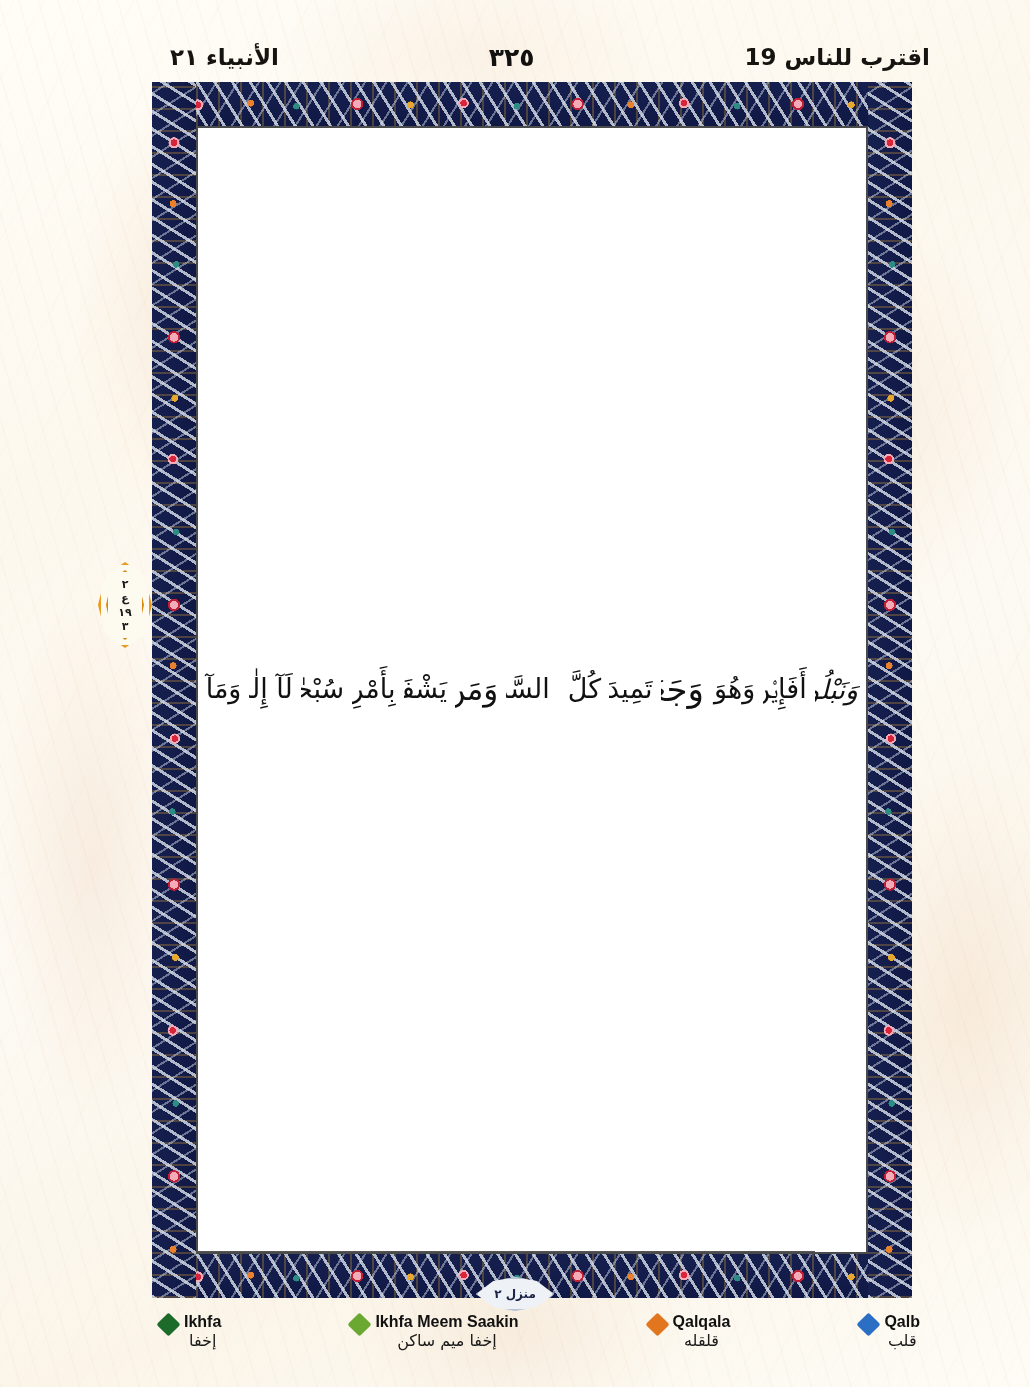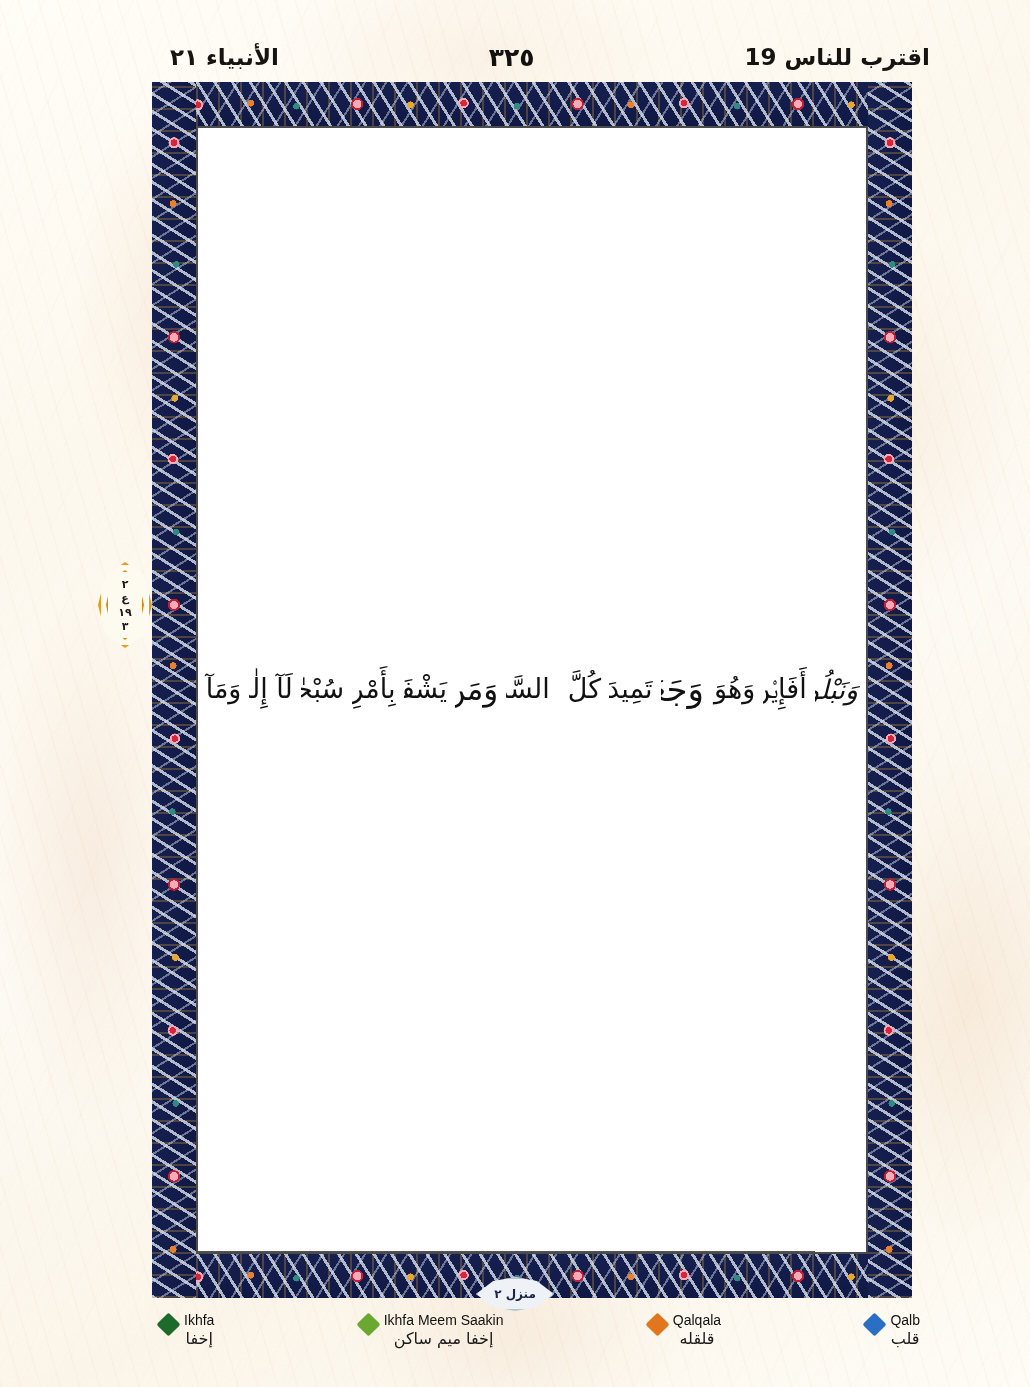--- a/index.html
+++ b/index.html
@@ -274,22 +274,22 @@
   .legend-diamond {
     width: 17px; height: 17px;
     transform: rotate(45deg);
     margin-top: 3px;
     flex: none;
     border-radius: 2px;
   }
   .legend-labels { display: flex; flex-direction: column; line-height: 1.12; }
   .legend-en {
     font-family: "Liberation Sans", sans-serif;
-    font-size: 14px;
-    font-weight: 400;
+    font-size: 16px;
+    font-weight: 700;
     color: #111111;
   }
   .legend-ar {
     font-family: "DejaVu Sans", sans-serif;
     font-size: 16px;
     color: #1a1a1a;
     direction: rtl;
     text-align: center;
     margin-top: 1px;
   }

